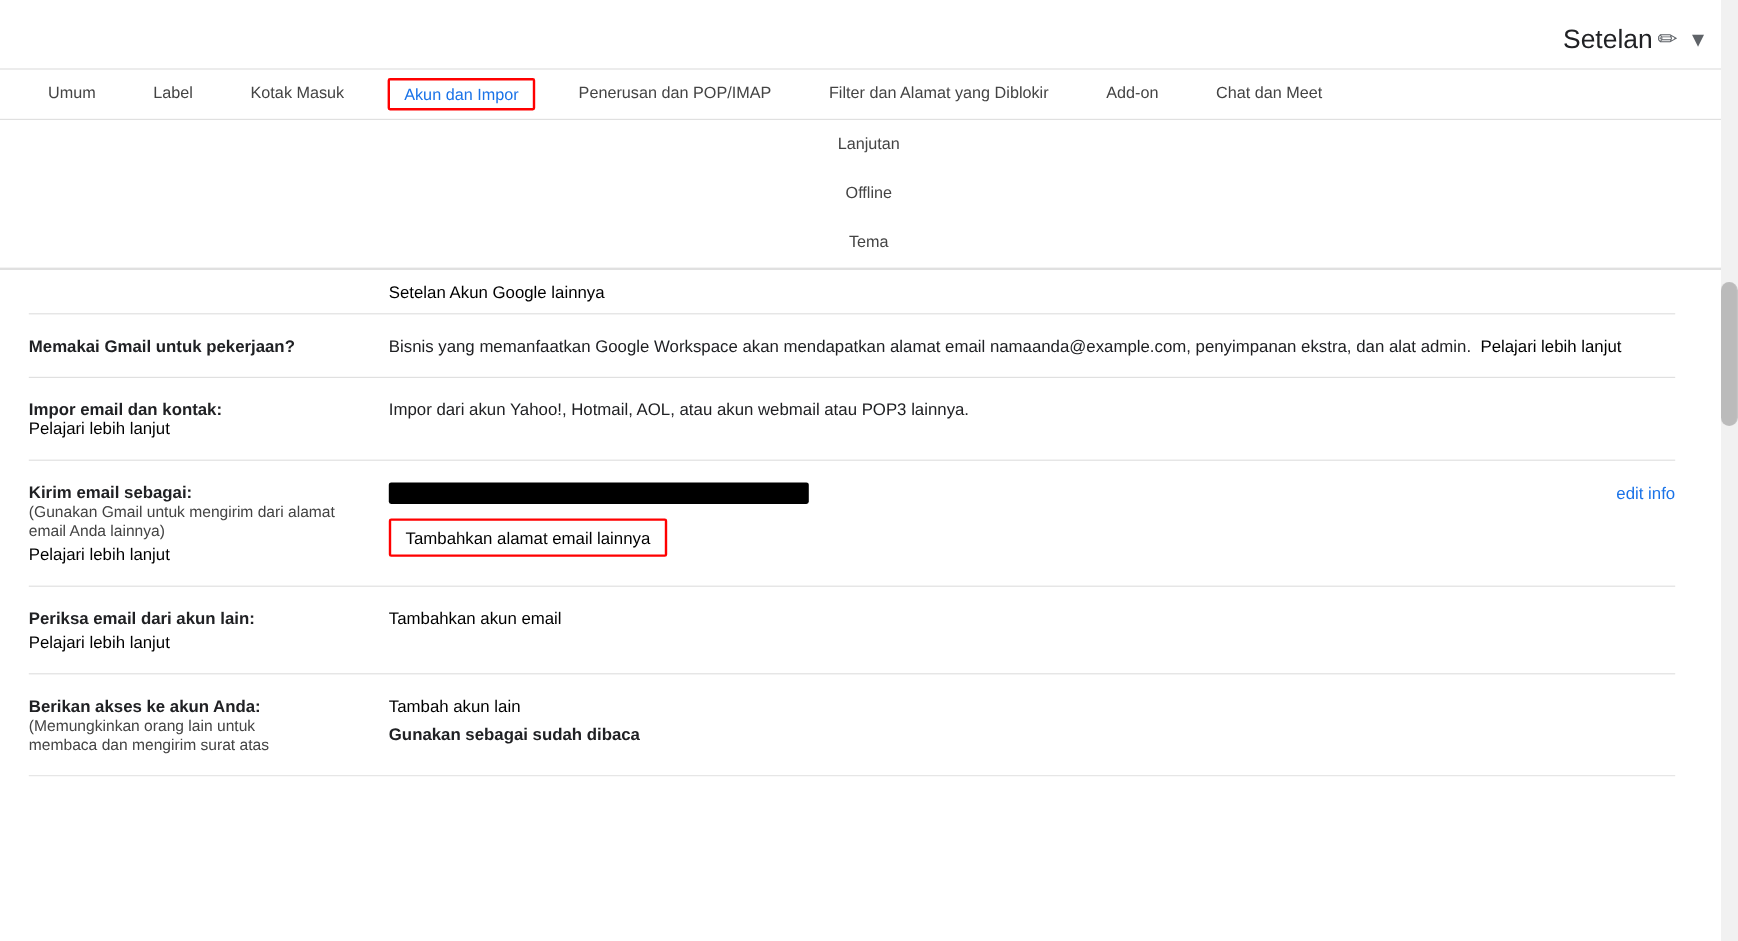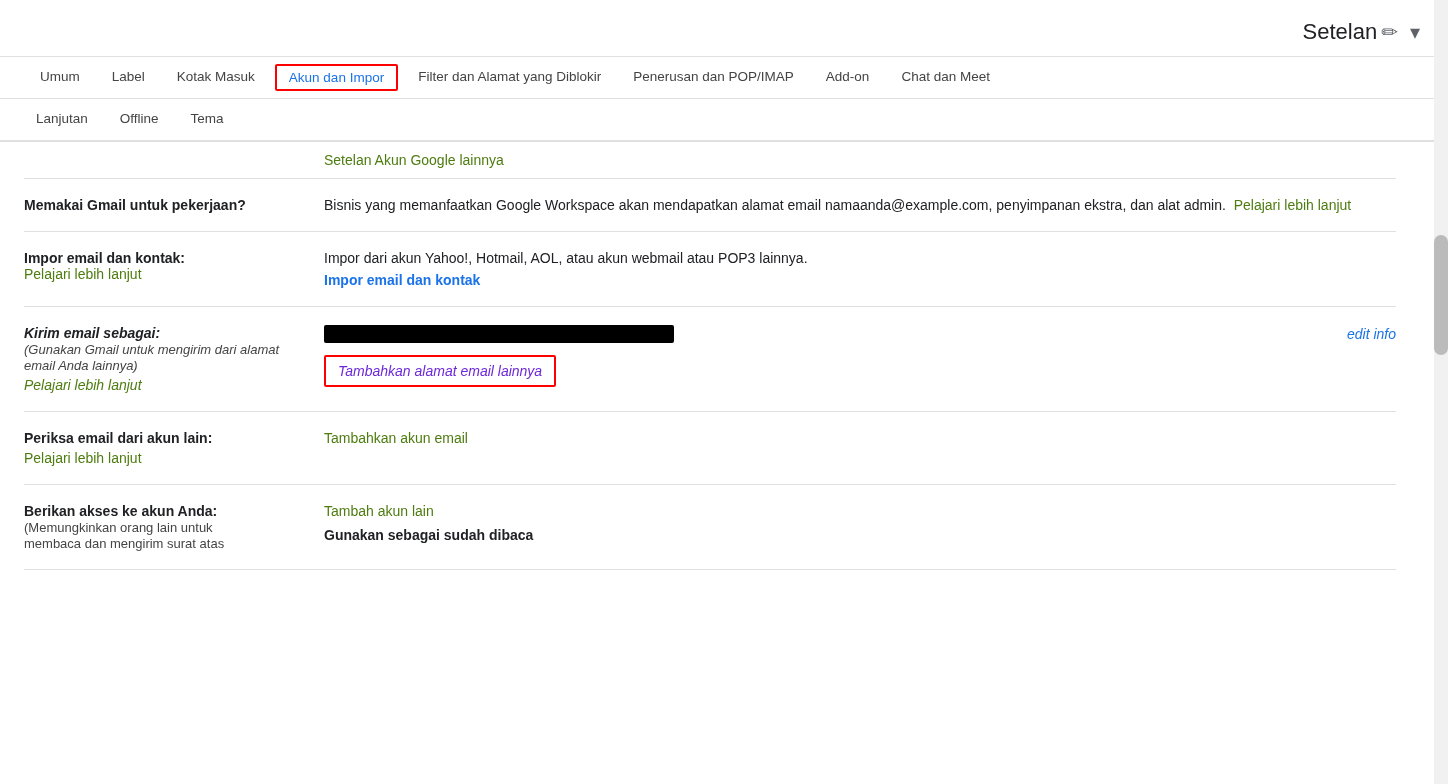--- a/index.html
+++ b/index.html
@@ -26,28 +26,29 @@
       align-items: center;
       gap: 4px;
       color: #5f6368;
       font-size: 18px;
     }
     .nav-row {
       display: flex;
       align-items: center;
       padding: 0 24px;
       border-bottom: 1px solid #e0e0e0;
-      gap: 0;
+      gap: 16px;
     }
     .nav-row-2 {
       display: flex;
       align-items: center;
-      padding: 0 20px;
+      padding: 0 36px;
       border-bottom: 2px solid #e0e0e0;
       gap: 0;
+      flex-direction: column;
     }
     .nav-tab {
       padding: 12px 16px;
       font-size: 13.5px;
       color: #444;
       cursor: pointer;
       white-space: nowrap;
       border-bottom: 3px solid transparent;
       margin-bottom: -1px;
     }
@@ -82,21 +83,21 @@
       font-size: 13px;
       color: #444;
       margin-top: 2px;
     }
     .row-value {
       flex: 1;
       font-size: 14px;
       color: #202124;
     }
     .link-blue {
-      color: #4d7c0f;
+      color: #000000;
       cursor: pointer;
       text-decoration: none;
     }
     .link-blue-bold {
       color: #1a73e8;
       font-weight: 700;
       cursor: pointer;
       text-decoration: none;
     }
     .google-account-link {
@@ -117,40 +118,39 @@
       cursor: pointer;
       white-space: nowrap;
       padding-left: 20px;
       font-size: 14px;
     }
     .send-as-row {
       display: flex;
       align-items: flex-start;
       padding: 18px 0;
       border-bottom: 1px solid #e0e0e0;
-      font-style: italic;
     }
     .send-as-label {
       min-width: 300px;
       max-width: 300px;
       padding-right: 24px;
     }
     .send-as-value {
       flex: 1;
     }
     .send-as-value-line1 {
       display: flex;
       align-items: center;
       justify-content: flex-end;
       width: 100%;
     }
     .add-email-btn {
       display: inline-block;
       border: 2px solid red;
-      color: #6d28d9;
+      color: #000000;
       padding: 6px 12px;
       border-radius: 2px;
       cursor: pointer;
       font-size: 14px;
       margin-top: 8px;
     }
     .scrollbar {
       position: fixed;
       right: 0;
       top: 0;
@@ -182,22 +182,22 @@
     <span class="header-icon-btn">✏</span>
     <span class="header-icon-btn">▾</span>
   </div>
 </div>
 
 <div class="nav-row">
   <div class="nav-tab">Umum</div>
   <div class="nav-tab">Label</div>
   <div class="nav-tab">Kotak Masuk</div>
   <div class="nav-tab active-box">Akun dan Impor</div>
+  <div class="nav-tab">Penerusan dan POP/IMAP</div>
   <div class="nav-tab">Filter dan Alamat yang Diblokir</div>
-  <div class="nav-tab">Penerusan dan POP/IMAP</div>
   <div class="nav-tab">Add-on</div>
   <div class="nav-tab">Chat dan Meet</div>
 </div>
 
 <div class="nav-row-2">
   <div class="nav-tab">Lanjutan</div>
   <div class="nav-tab">Offline</div>
   <div class="nav-tab">Tema</div>
 </div>
 
@@ -218,23 +218,20 @@
     </div>
   </div>
 
   <div class="content-row">
     <div class="row-label">
       <span class="row-label-bold">Impor email dan kontak:</span><br>
       <a class="link-blue">Pelajari lebih lanjut</a>
     </div>
     <div class="row-value">
       <div>Impor dari akun Yahoo!, Hotmail, AOL, atau akun webmail atau POP3 lainnya.</div>
-      <div style="margin-top:6px;">
-        <a class="link-blue-bold">Impor email dan kontak</a>
-      </div>
     </div>
   </div>
 
   <div class="send-as-row">
     <div class="send-as-label">
       <span class="row-label-bold">Kirim email sebagai:</span><br>
       <span class="row-label-sub">(Gunakan Gmail untuk mengirim dari alamat email Anda lainnya)</span><br>
       <a class="link-blue" style="margin-top:4px;display:inline-block;">Pelajari lebih lanjut</a>
     </div>
     <div class="send-as-value">

